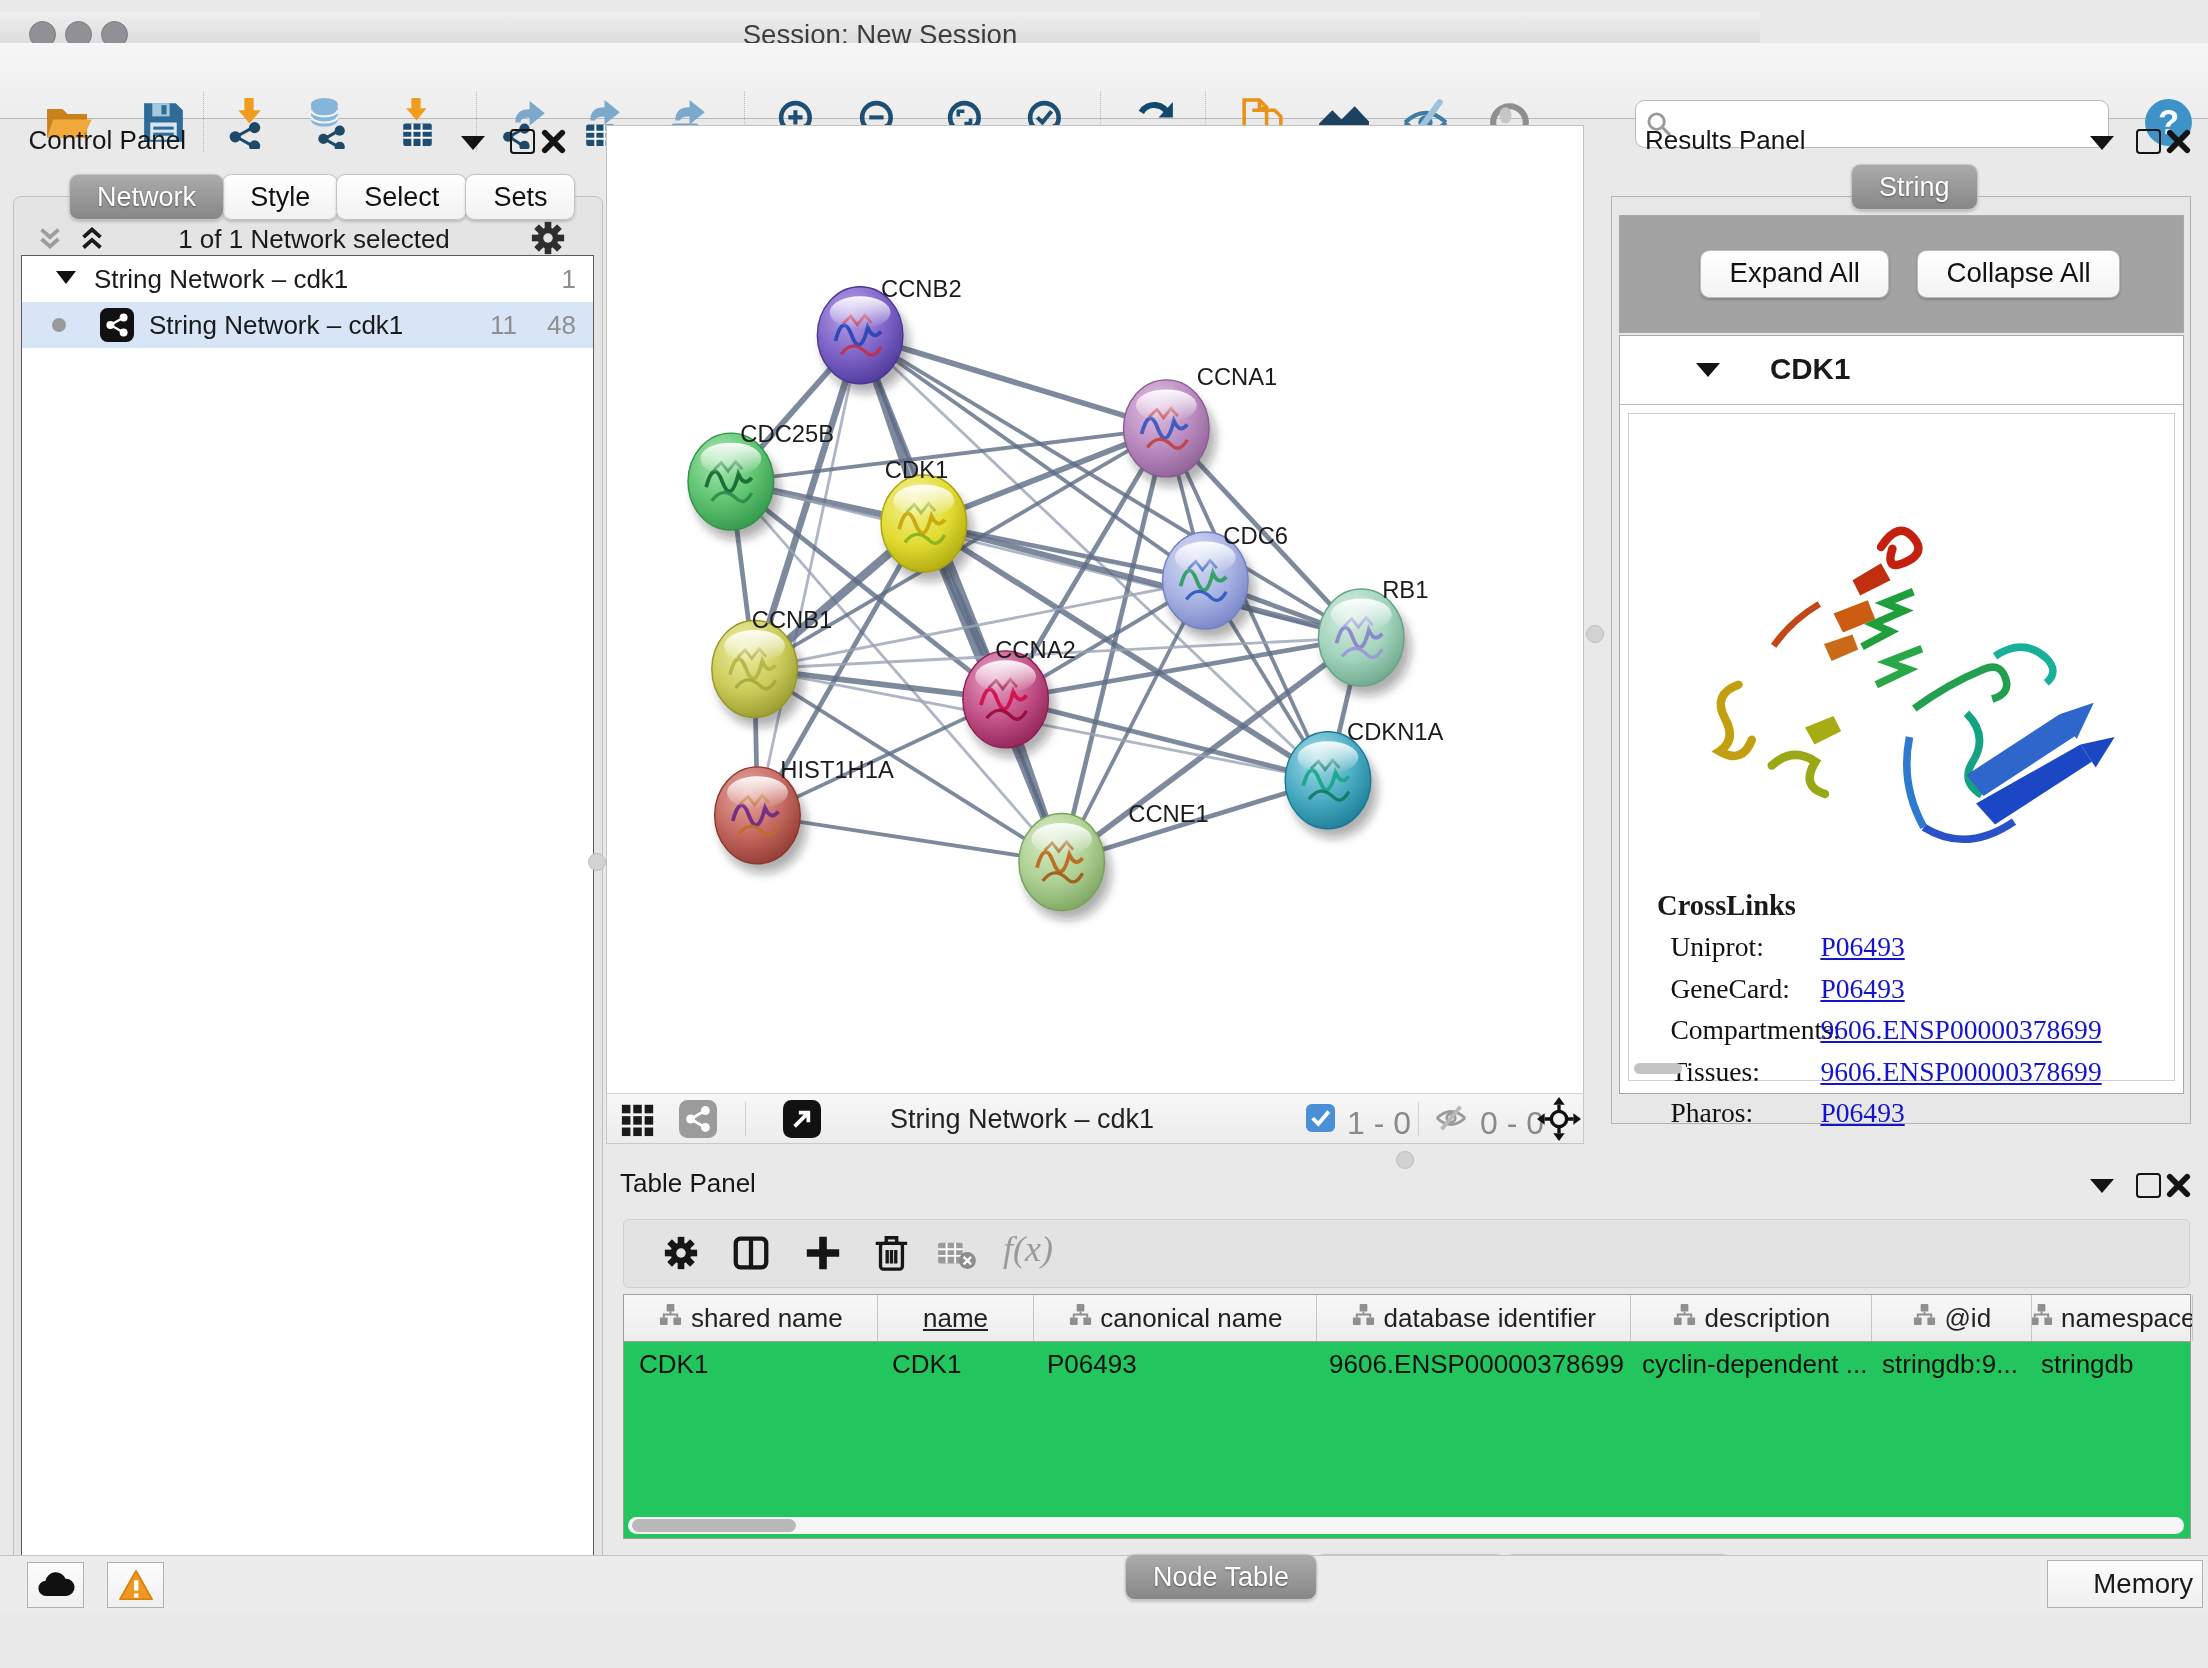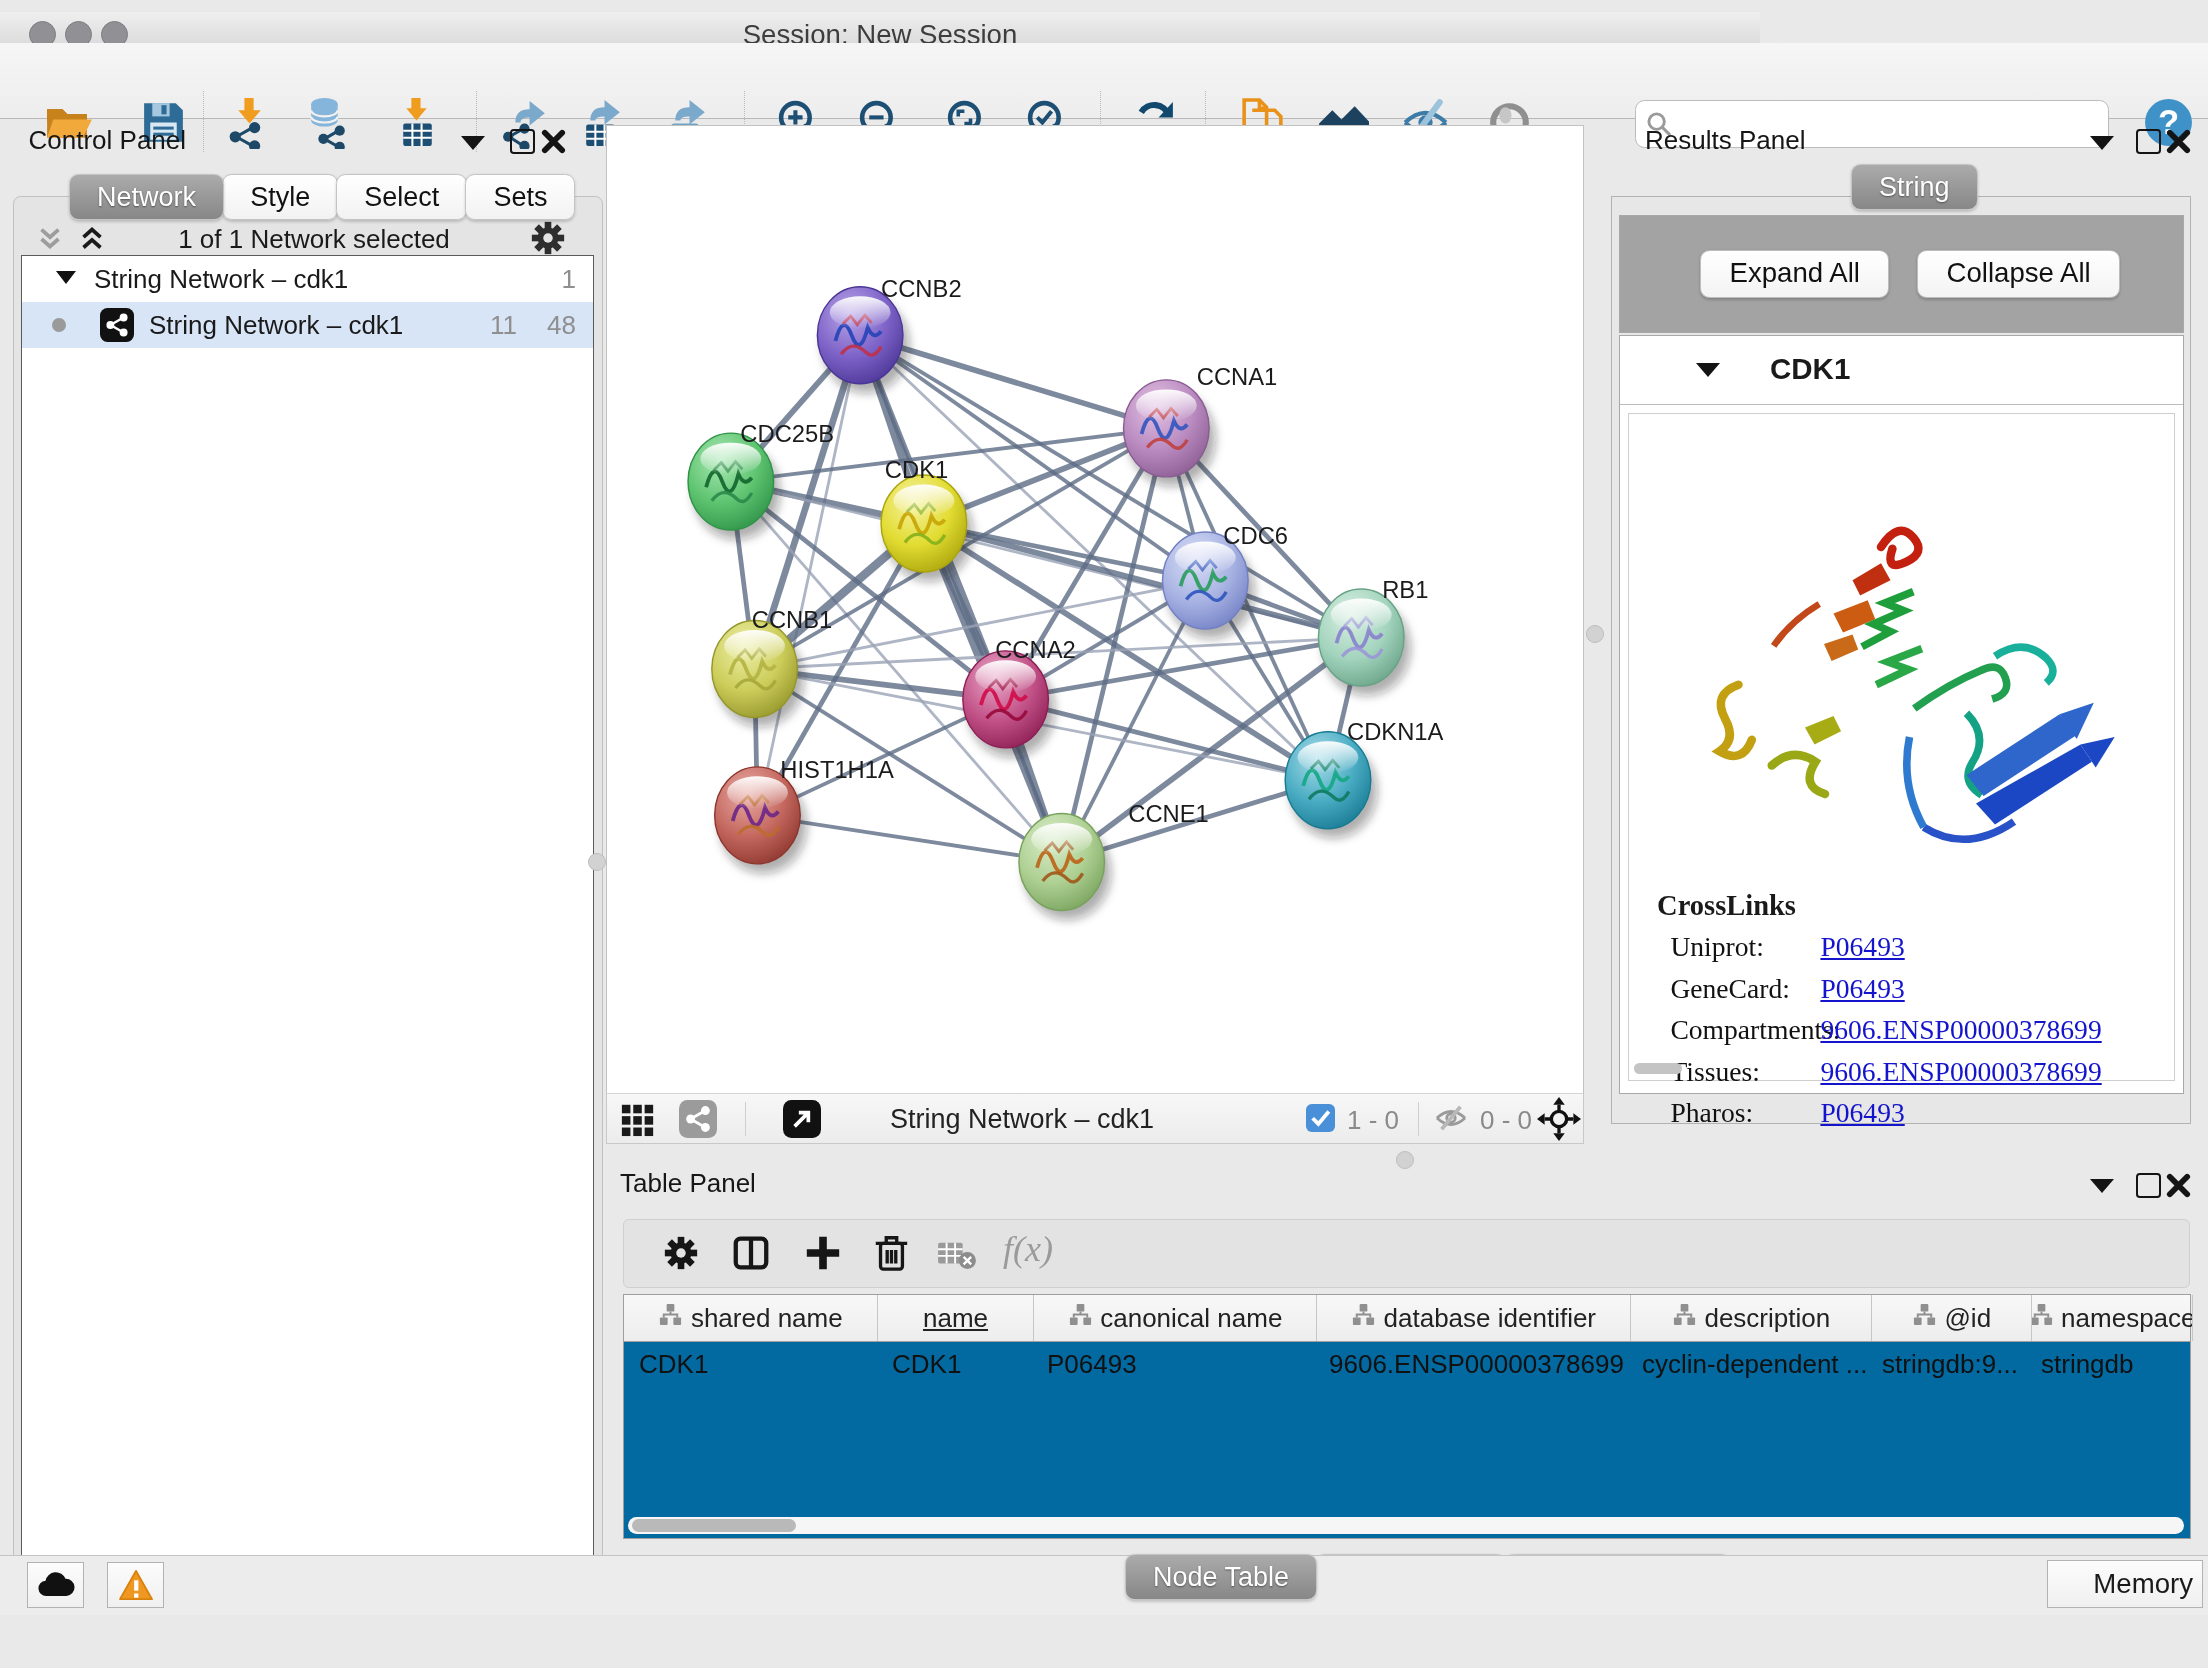--- a/index.html
+++ b/index.html
@@ -39,36 +39,36 @@
   #cp-box{left:13.3px;top:196px;width:588px;height:1379px;background:#e4e4e4;
       border:1.9px solid #c0c0c0;border-radius:7.6px}
   #cp-tree{left:21px;top:255px;width:571px;height:1314px;background:#fff;border:1.9px solid #5a5a5a}
   .trow{position:relative;height:46px;line-height:46px;font-size:26px}
   .trow.sel{background:#d7e5f7}
   .gcount{color:#8f8f8f}
   
   #canvas{left:606px;top:125px;width:976px;height:967px;background:#fff;border:1px solid #c2c2c2}
   #canvas-bar{left:606px;top:1093px;width:976px;height:49px;
       background:linear-gradient(#f7f7f7,#ececec);border:1px solid #c8c8c8;border-top:1px solid #d4d4d4}
-  .cbtxt{font-size:26px;color:#8a8a8a}
+  .cbtxt{font-size:32px;color:#8a8a8a}
   .vline{width:0;height:34px;border-left:1.9px solid #cfcfcf;display:inline-block}
   .dot-handle{width:16px;height:16px;border-radius:50%;background:#d2d2d2;border:1px solid #bdbdbd}
   
   #rp-outer{left:1611px;top:196px;width:578px;height:926px;background:#e7e7e7;
       border:1.9px solid #b2b2b2}
   #rp-btnbox{left:1619px;top:215px;width:563px;height:116px;border:1.9px solid #a8a8a8;background:#a3a3a3}
   #rp-content{left:1619px;top:335px;width:563px;height:757px;border:1.9px solid #a8a8a8;background:#fff}
   #crosslinks{font-family:"Liberation Serif",serif;font-size:27.6px}
   #crosslinks .clrow{display:flex;margin:9.5px 0 9.5px 13.3px}
   #crosslinks .cll{width:150px;color:#111}
   #crosslinks a{color:#1414cc;text-decoration:underline}
   
   #tp-toolbar{left:623px;top:1219px;width:1565px;height:67px;background:#e3e3e3;
       border:1px solid #cfcfcf;border-radius:5.7px}
-  #tp-table{left:623px;top:1294px;width:1566px;height:243px;background:#0369a1;border:1px solid #9f9f9f}
+  #tp-table{left:623px;top:1294px;width:1566px;height:243px;background:#22c55e;border:1px solid #9f9f9f}
   #thead{display:flex;height:46px;background:linear-gradient(#f8f8f8,#ededed);
       border-bottom:1.9px solid #9f9f9f}
   .th{display:flex;align-items:center;justify-content:center;gap:7.6px;font-size:26px;color:#222;
       border-right:1px solid #c6c6c6;overflow:hidden;white-space:nowrap;flex:none}
   #tdata{display:flex;height:44px}
   .td{font-size:26px;color:#111;padding-left:15px;box-sizing:border-box;line-height:44px;
       overflow:hidden;white-space:nowrap;flex:none}
   #hscroll{position:absolute;left:3.8px;bottom:3.8px;width:1556px;height:17px;background:#f6f6f6;border-radius:8.6px}
   #hthumb{position:absolute;left:3.8px;top:1.9px;width:164px;height:13.3px;background:#b9b9b9;border-radius:6.7px}
   

